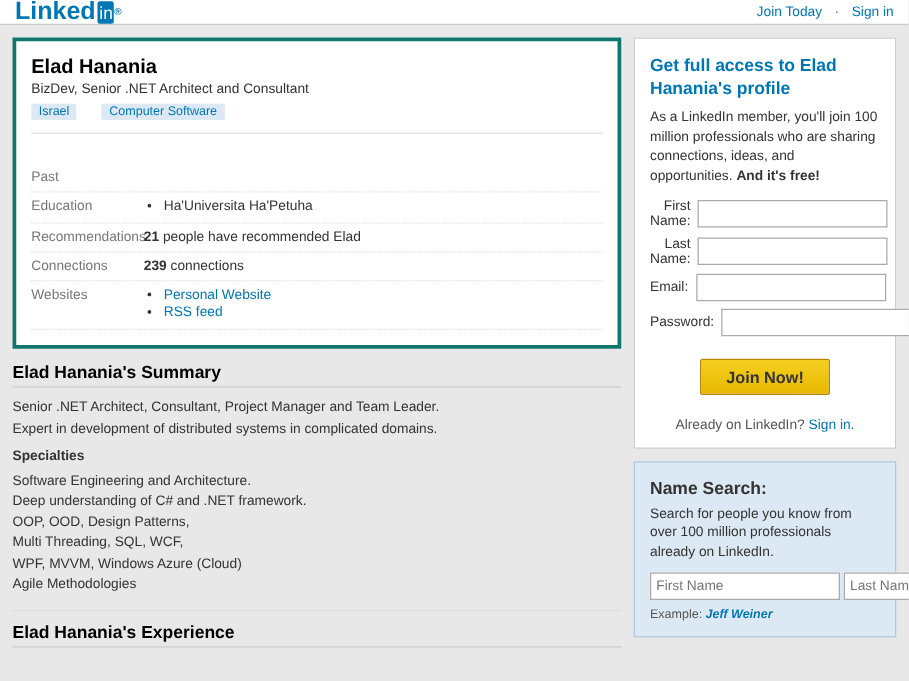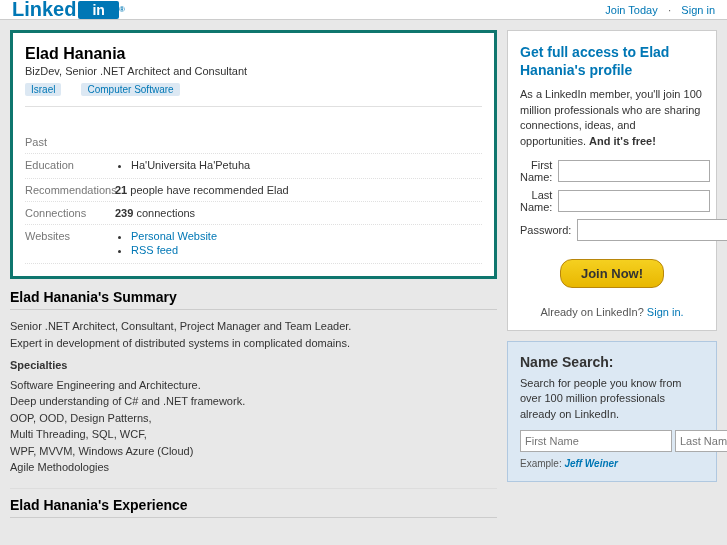--- a/index.html
+++ b/index.html
@@ -25,22 +25,22 @@
       display: flex;
       align-items: center;
       font-size: 20px;
       font-weight: bold;
       color: #0077b5;
     }
     .linkedin-logo .in-box {
       background: #0077b5;
       color: white;
       font-size: 14px;
-      font-weight: bold;
-      padding: 1px 14px;
+      font-weight: normal;
+      padding: 1px 1px;
       border-radius: 2px;
       margin-left: 2px;
     }
     .header-links {
       display: flex;
       gap: 10px;
       font-size: 11px;
       color: #666;
     }
     .header-links a {
@@ -196,21 +196,21 @@
     .join-btn {
       display: block;
       margin: 18px auto;
       background: linear-gradient(to bottom, #f5d020, #e8b700);
       border: 1px solid #b8860b;
       color: #333;
       font-weight: bold;
       font-size: 13px;
       padding: 6px 20px;
       cursor: pointer;
-      border-radius: 12px;
+      border-radius: 2px;
     }
     .signin-text {
       text-align: center;
       font-size: 11px;
       color: #555;
     }
     .signin-text a {
       color: #0077b5;
       text-decoration: none;
     }
@@ -358,20 +358,24 @@
       </p>
       <div class="form-row">
         <label>First Name:</label>
         <input type="text" style="">
       </div>
       <div class="form-row">
         <label>Last Name:</label>
         <input type="text" style="">
       </div>
       <div class="form-row">
+        <label>Email:</label>
+        <input type="email" style="">
+      </div>
+      <div class="form-row">
         <label>Password:</label>
         <input type="password" style="">
       </div>
       <button class="join-btn">Join Now!</button>
       <p class="signin-text">
         <span>Already on LinkedIn?</span> <a href="#">Sign in.</a>
       </p>
     </div>
 
     <div class="search-box">

